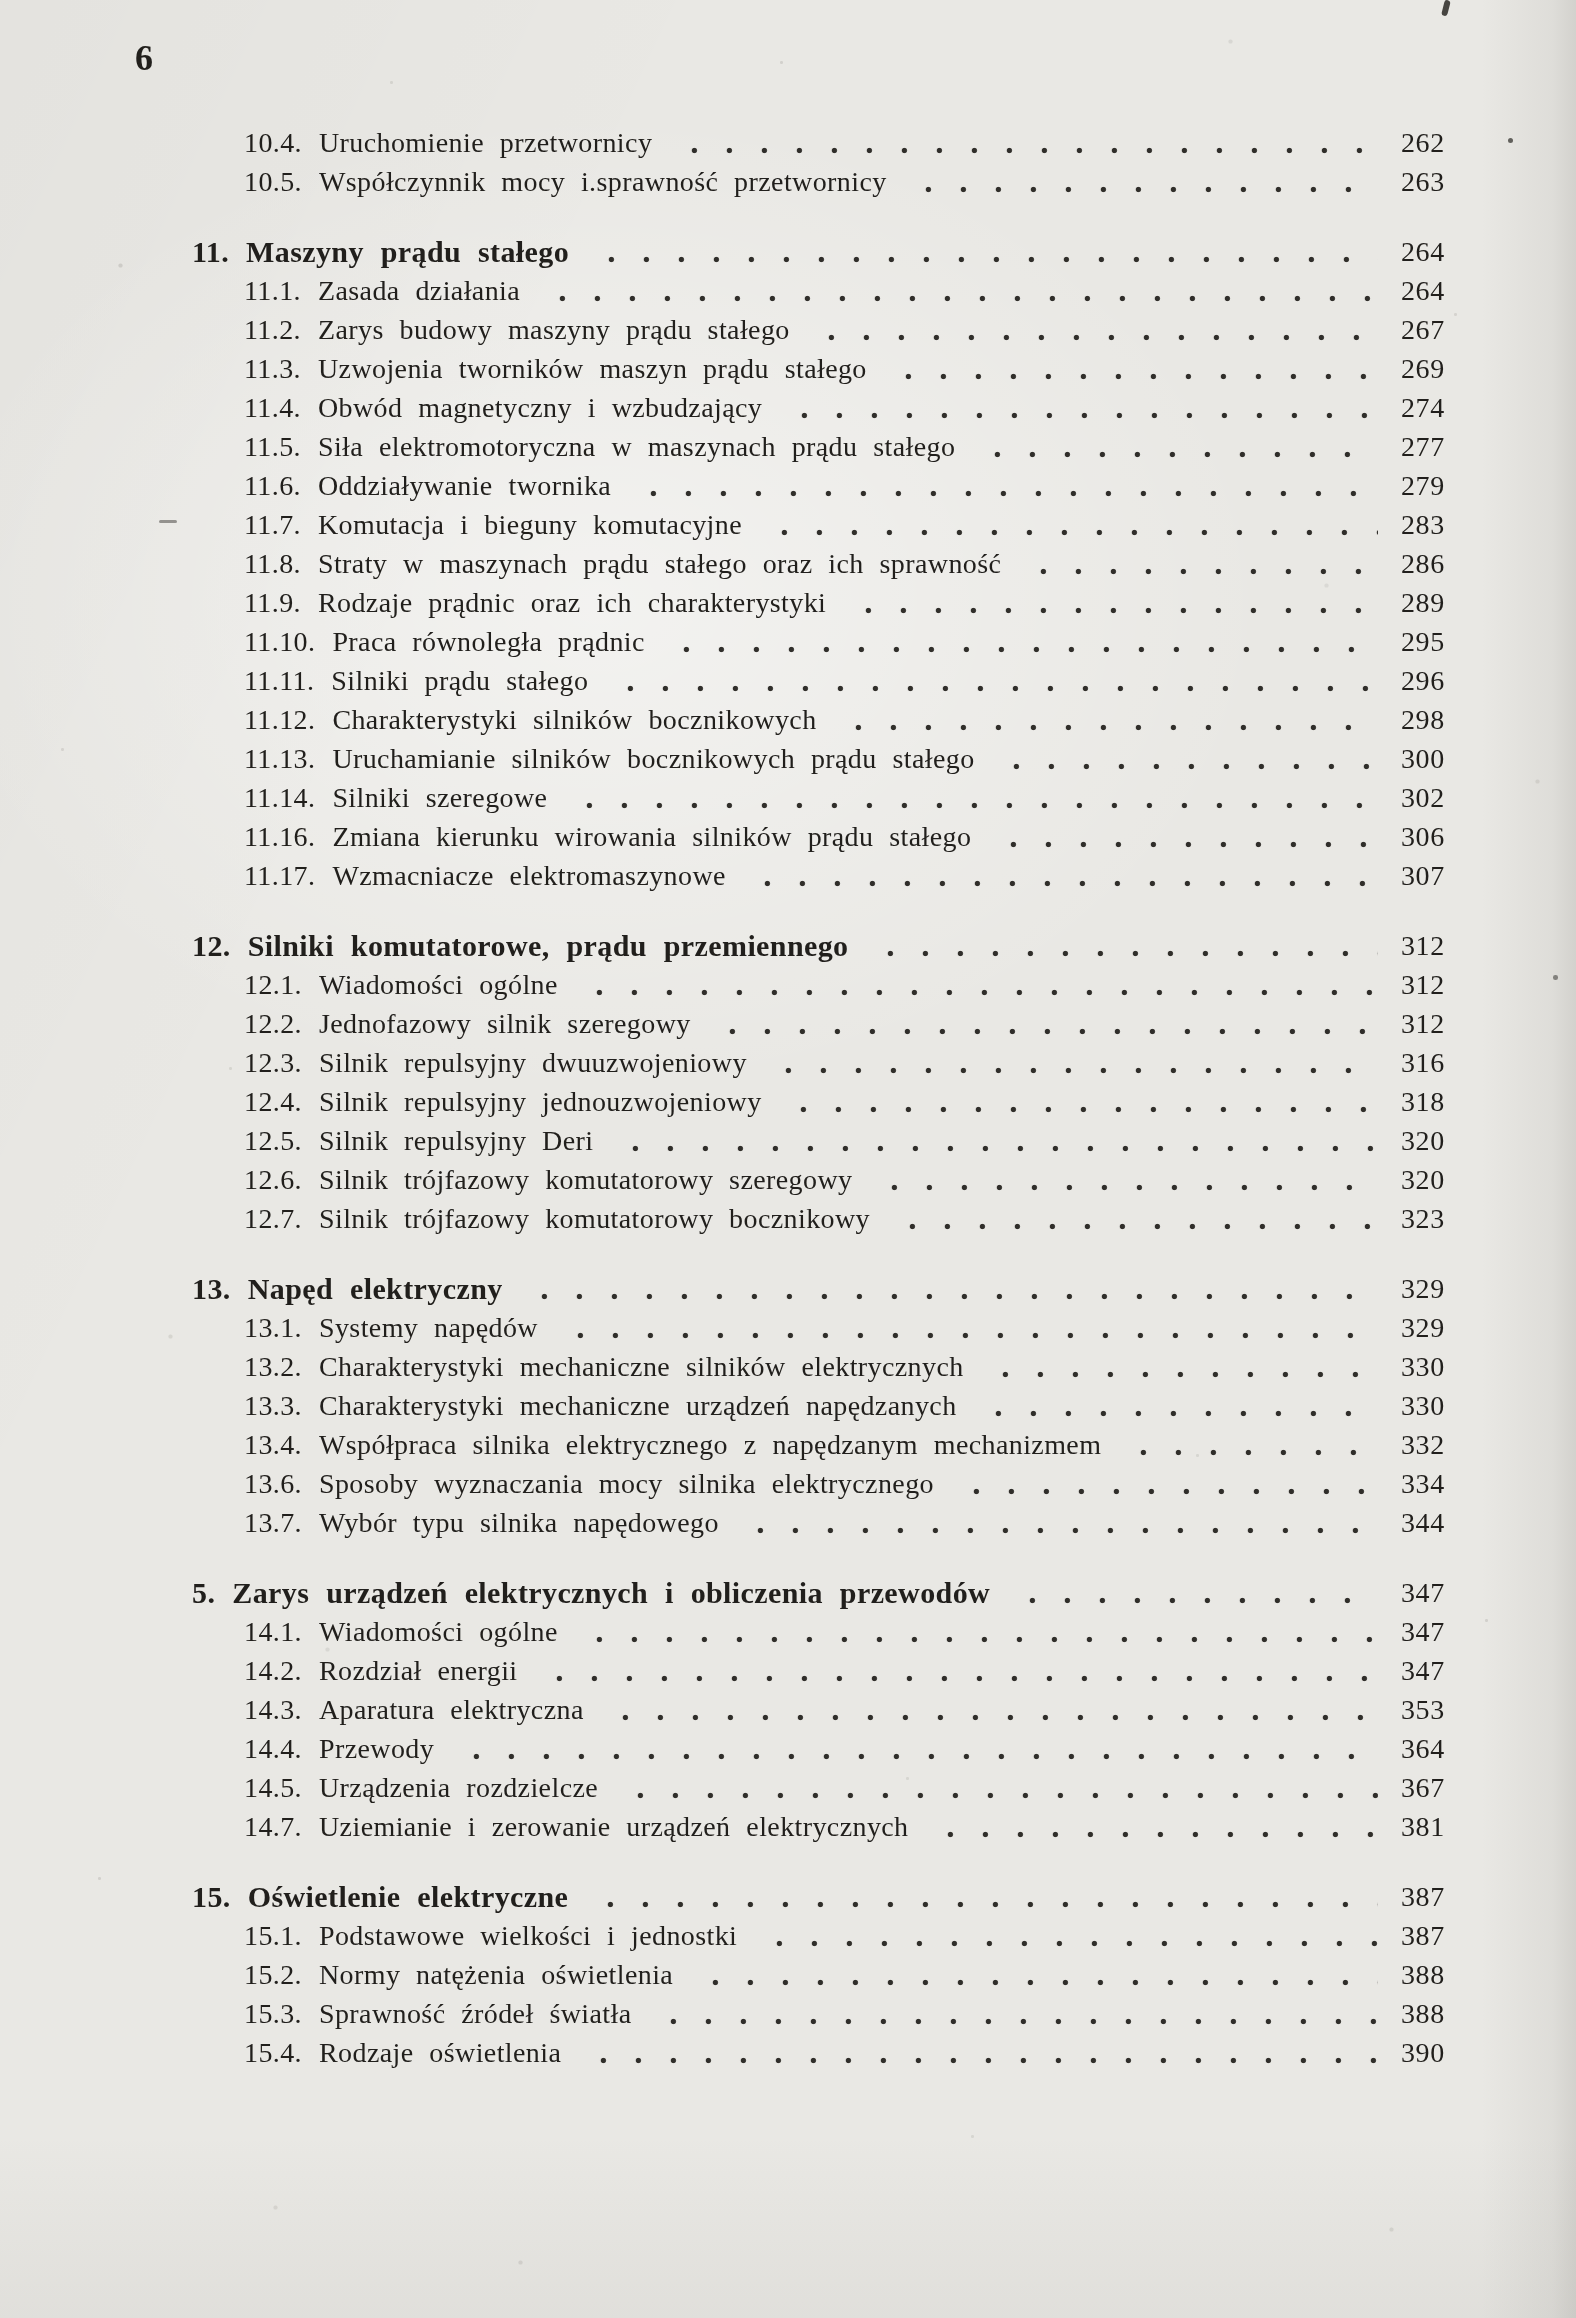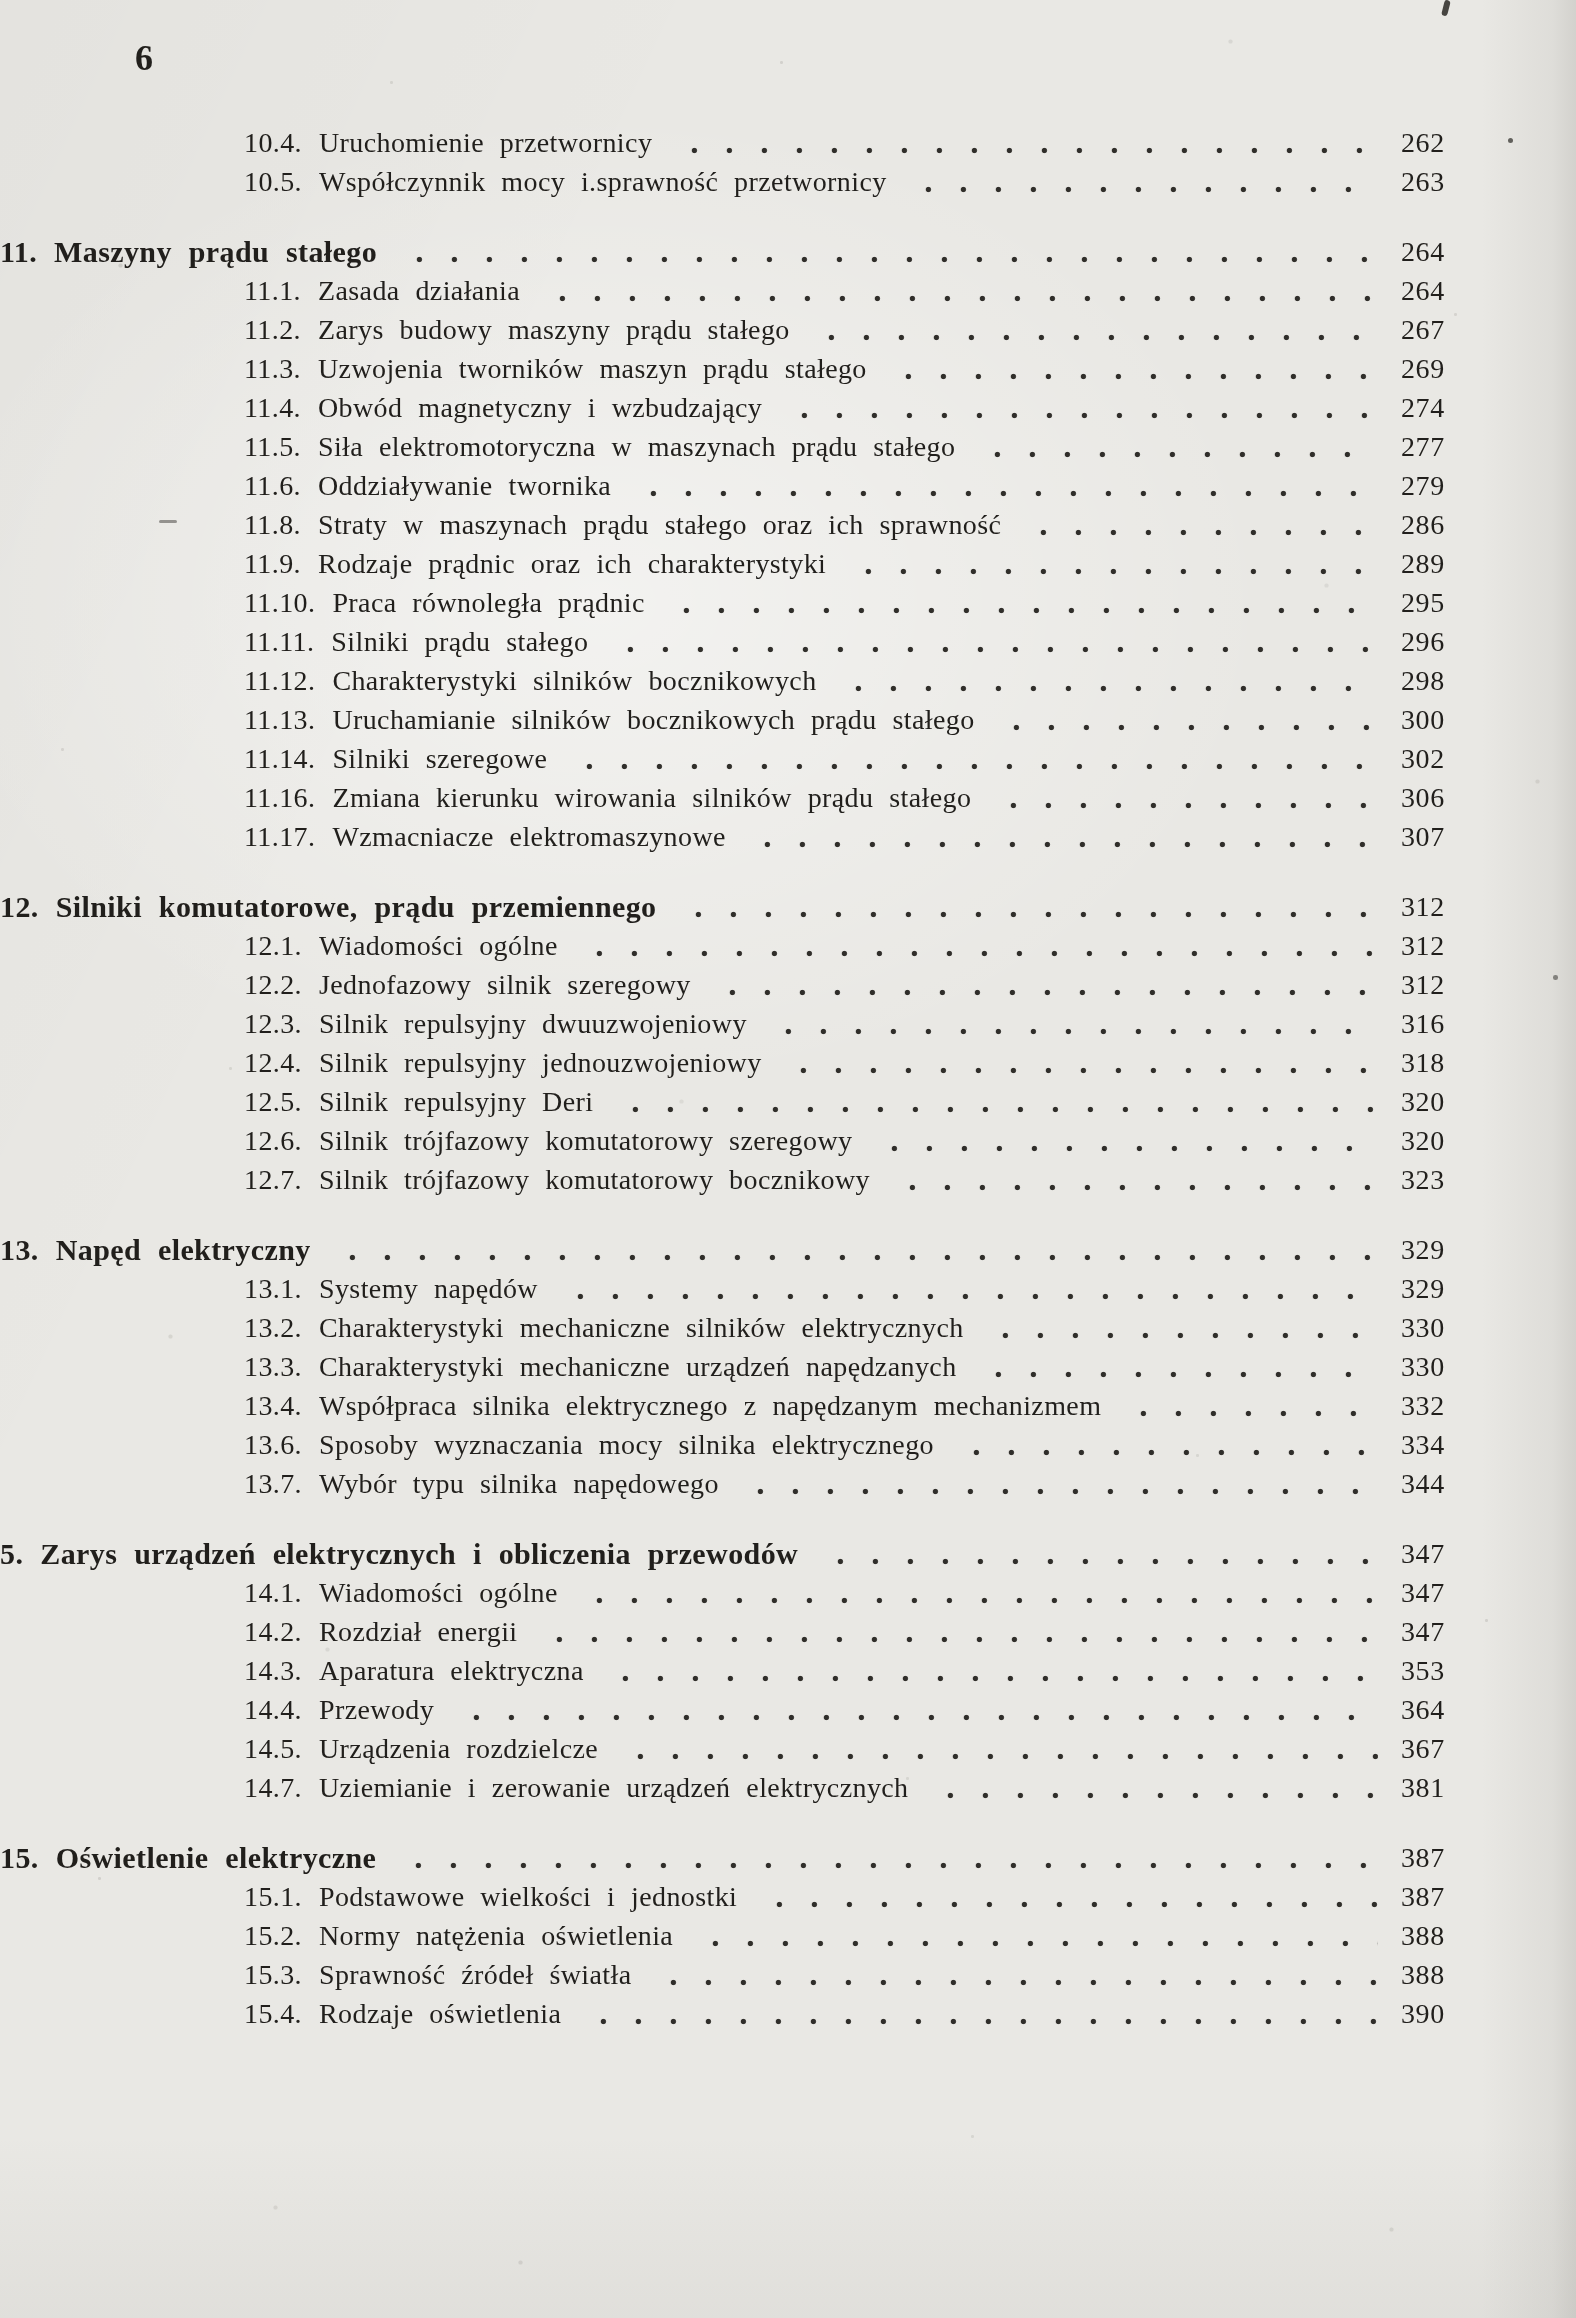--- a/index.html
+++ b/index.html
@@ -35,20 +35,21 @@
     display: flex;
     align-items: center;
     height: 39px;
     font-size: 28px;
     letter-spacing: 0.4px;
     word-spacing: 8.4px;
     white-space: nowrap;
   }
   .row.sub { padding-left: 244px; }
   .row.chapter {
+    padding-left: 192px;
     font-weight: bold;
     font-size: 30px;
     word-spacing: 9px;
   }
   .num { flex: 0 0 auto; margin-right: 17px; }
   .title { flex: 0 0 auto; }
   .dots {
     flex: 1 1 15.5px;
     min-width: 15.5px;
     align-self: stretch;
@@ -162,20 +163,26 @@
           <span class="dots"></span>
           <span class="pg">277</span>
         </div>
         <div class="row sub">
           <span class="num">11.6.</span>
           <span class="title">Oddziaływanie twornika</span>
           <span class="dots"></span>
           <span class="pg">279</span>
         </div>
         <div class="row sub">
+          <span class="num">11.7.</span>
+          <span class="title">Komutacja i bieguny komutacyjne</span>
+          <span class="dots"></span>
+          <span class="pg">283</span>
+        </div>
+        <div class="row sub">
           <span class="num">11.8.</span>
           <span class="title">Straty w maszynach prądu stałego oraz ich sprawność</span>
           <span class="dots"></span>
           <span class="pg">286</span>
         </div>
         <div class="row sub">
           <span class="num">11.9.</span>
           <span class="title">Rodzaje prądnic oraz ich charakterystyki</span>
           <span class="dots"></span>
           <span class="pg">289</span>

